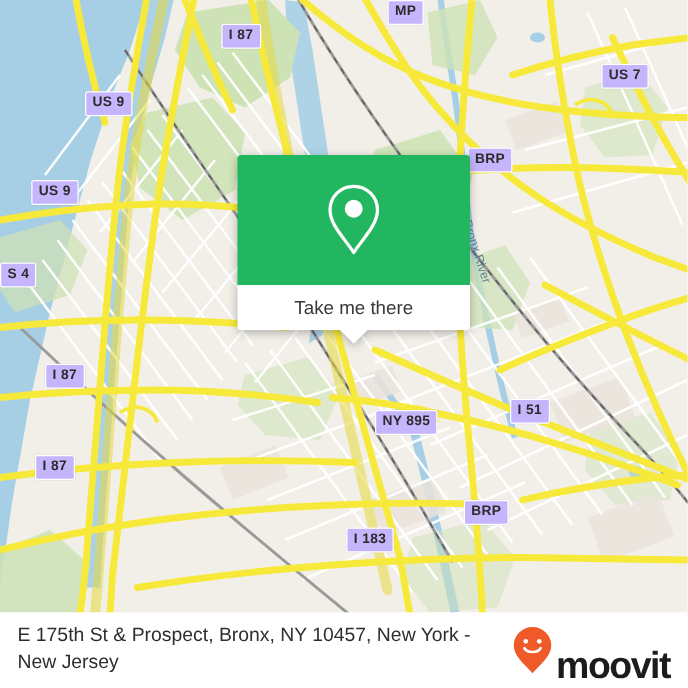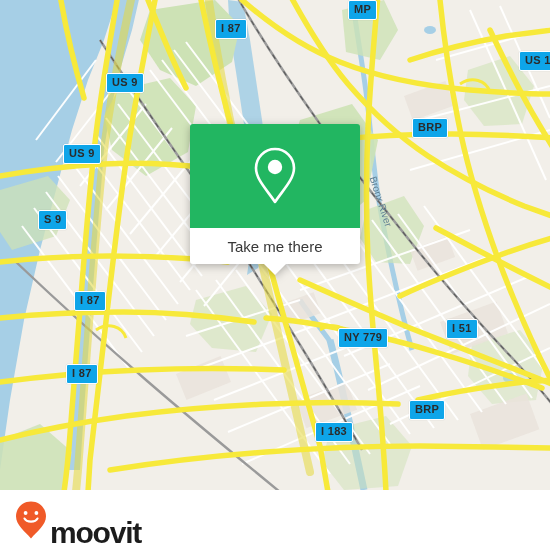--- a/index.html
+++ b/index.html
@@ -27,33 +27,32 @@
     height: 490px;
     overflow: hidden;
     background: #f2efe9;
   }
 
   #map-svg { position: absolute; left: 0; top: 0; }
 
   
   .shield {
     position: absolute;
-    background: #0ea5e9;
+    background: #c4b5fd;
     border: 1.5px solid #ffffff;
     border-radius: 2px;
     color: #2b2b2b;
     font-family: "Liberation Sans", sans-serif;
     font-size: 11px;
     font-weight: bold;
     line-height: 1;
     padding: 3px 5px 4px 5px;
     white-space: nowrap;
     letter-spacing: 0.3px;
     box-shadow: 0 0 0 0.5px rgba(0,0,0,0.05);
-    margin-left: 38px;
   }
 
   .river-label {
     position: absolute;
     color: #5f7f93;
     font-family: "Liberation Sans", sans-serif;
     font-size: 10px;
     white-space: nowrap;
     transform-origin: left top;
   }
@@ -70,21 +69,21 @@
     line-height: 1;
     padding: 5px 8px 6px 11px;
     white-space: nowrap;
   }
 
   
   #popup {
     position: absolute;
     left: 190px;
     top: 124px;
-    width: 170px;
+    width: 186px;
     filter: drop-shadow(0 2px 4px rgba(0,0,0,0.28));
   }
   #popup-top {
     background: #22b661;
     height: 104px;
     border-top-left-radius: 3px;
     border-top-right-radius: 3px;
     display: flex;
     align-items: center;
     justify-content: center;
@@ -343,27 +342,27 @@
           <path d="M 96,330 C 108,322 122,326 126,338"></path>
           <path d="M 460,84 C 472,76 486,80 490,92"></path>
           <path d="M 320,330 C 332,322 346,326 350,338"></path>
         </g>
       </g>
     </svg>
 
     <div id="shield-layer">
         <div class="shield" style="left: 310px; top: 0px;">MP</div>
         <div class="shield" style="left: 177px; top: 19px;">I 87</div>
-        <div class="shield" style="left: 481px; top: 51px;">US 1</div>
+        <div class="shield" style="left: 481px; top: 51px;">US 7</div>
         <div class="shield" style="left: 68px; top: 73px;">US 9</div>
         <div class="shield" style="left: 374px; top: 118px;">BRP</div>
         <div class="shield" style="left: 25px; top: 144px;">US 9</div>
-        <div class="shield" style="left: 0px; top: 210px;">S 9</div>
+        <div class="shield" style="left: 0px; top: 210px;">S 4</div>
         <div class="shield" style="left: 36px; top: 291px;">I 87</div>
-        <div class="shield" style="left: 300px; top: 328px;">NY 779</div>
+        <div class="shield" style="left: 300px; top: 328px;">NY 895</div>
         <div class="shield" style="left: 408px; top: 319px;">I 51</div>
         <div class="shield" style="left: 28px; top: 364px;">I 87</div>
         <div class="shield" style="left: 371px; top: 400px;">BRP</div>
         <div class="shield" style="left: 277px; top: 422px;">I 183</div>
       </div>
     <div id="label-layer">
         <div class="river-label" style="left: 378px; top: 175px; transform: rotate(72deg);">Bronx River</div>
       </div>
 
     <div id="popup">
@@ -376,20 +375,21 @@
       </div>
       <div id="popup-bottom">
         <span id="popup-label">Take me there</span>
         <div id="popup-tail"></div>
       </div>
     </div>
 
   </div>
 
   <div id="bottom-bar">
+    <div id="bottom-title">E 175th St &amp; Prospect, Bronx, NY 10457, New York - New Jersey</div>
     <div id="brand">
       <svg width="34" height="40" viewBox="0 0 34 40">
         <path d="M17 1.5 C8.6 1.5 2 8.1 2 16.3 C2 25 11 31.5 17 38.5
                  C23 31.5 32 25 32 16.3 C32 8.1 25.4 1.5 17 1.5 Z" fill="#f05a28"></path>
         <circle cx="11.6" cy="13" r="1.9" fill="#ffffff"></circle>
         <circle cx="22.4" cy="13" r="1.9" fill="#ffffff"></circle>
         <path d="M10.5 18.5 C12.6 22.6 21.4 22.6 23.5 18.5" fill="none" stroke="#ffffff" stroke-width="2.1" stroke-linecap="round"></path>
       </svg>
       <span id="brand-wordmark">moovit</span>
     </div>

